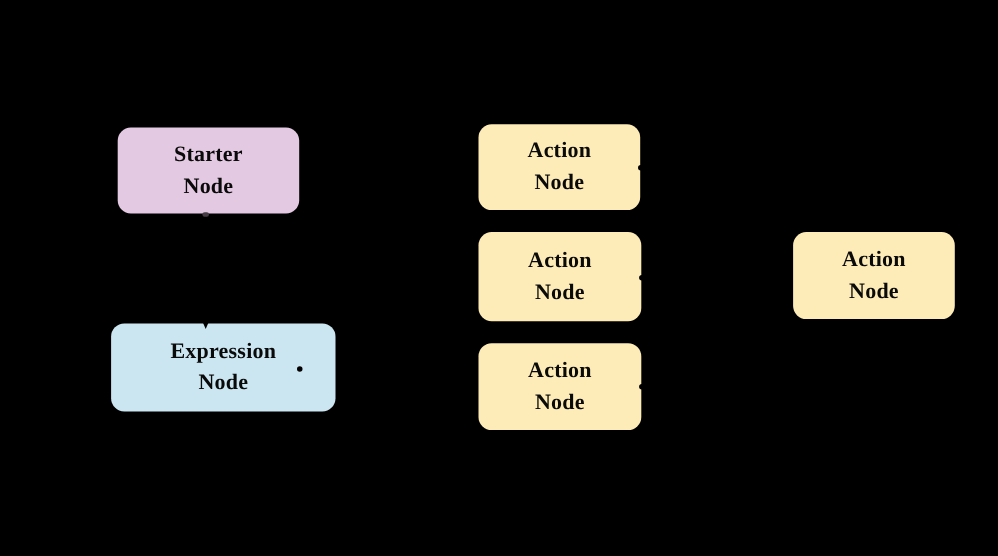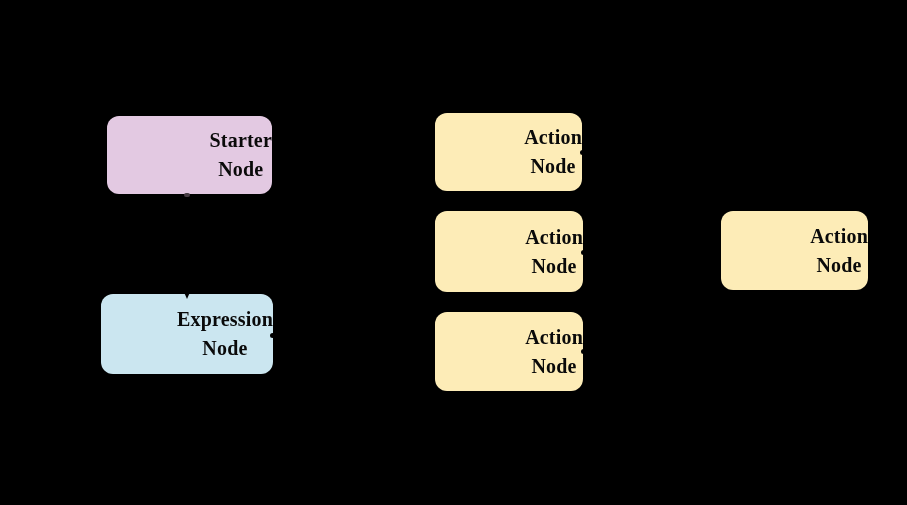--- a/index.html
+++ b/index.html
@@ -13,34 +13,34 @@
     height: 505px;
     background: #000000;
     overflow: hidden;
     font-family: "Liberation Serif", "DejaVu Serif", serif;
   }
   .node {
     position: absolute;
     border-radius: 12px;
     display: flex;
     align-items: center;
-    justify-content: flex-end;
+    justify-content: center;
     text-align: center;
   }
   .node-label {
     font-weight: bold;
     font-size: 20px;
     line-height: 29px;
     color: #0a0a0a;
     white-space: pre-line;
     letter-spacing: 0.2px;
   }
   
   #node-starter    { left: 107px; top: 116px; width: 165px; height: 78px; }
-  #node-expression { left: 101px; top: 294px; width: 172px; height: 80px; }
+  #node-expression { left: 101px; top: 294px; width: 204px; height: 80px; }
   #node-action1    { left: 435px; top: 113px; width: 147px; height: 78px; }
   #node-action2    { left: 435px; top: 211px; width: 148px; height: 81px; }
   #node-action3    { left: 435px; top: 312px; width: 148px; height: 79px; }
   #node-action4    { left: 721px; top: 211px; width: 147px; height: 79px; }
 
   
   .artifact-dot {
     position: absolute;
     width: 5px;
     height: 5px;

